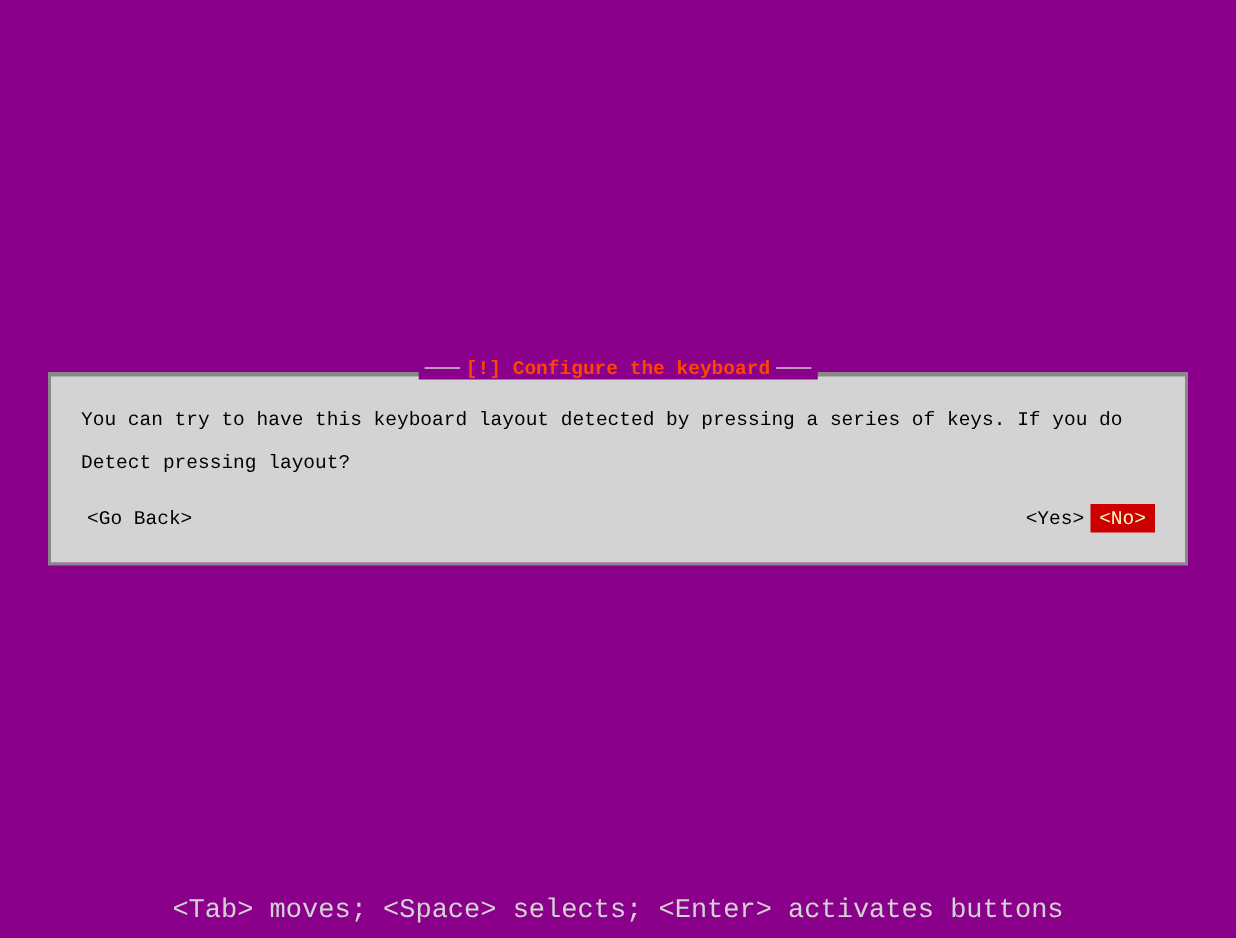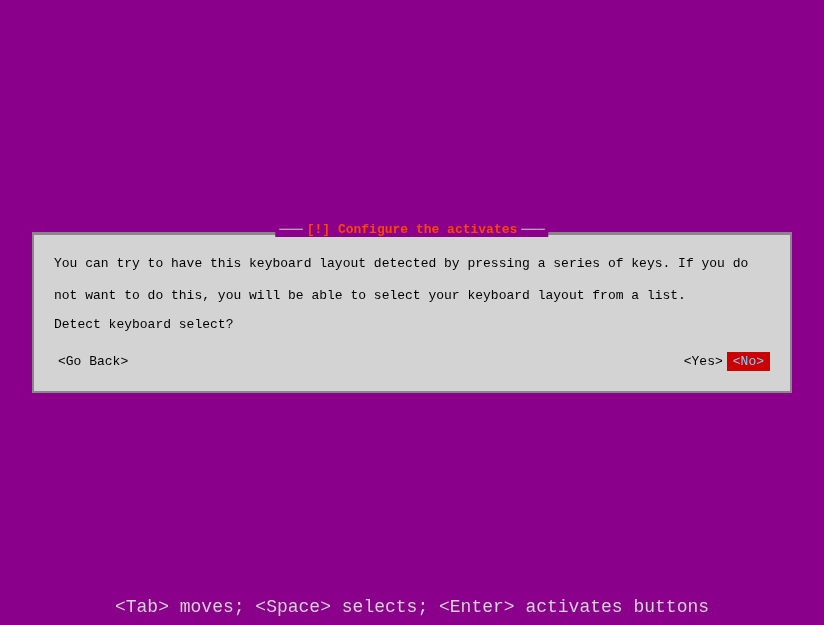--- a/index.html
+++ b/index.html
@@ -111,21 +111,21 @@
       color: #000;
     }
 
     .btn-normal {
       color: #000;
       background: transparent;
       padding: 2px 4px;
     }
 
     .btn-selected {
-      color: #7dd3fc;
+      color: #fef9c3;
       background-color: #cc0000;
       padding: 2px 6px;
     }
 
     .status-bar {
       position: absolute;
       bottom: 8px;
       left: 0;
       right: 0;
       text-align: center;
@@ -137,28 +137,27 @@
 </head>
 <body>
 
 <div class="screen">
 
   <div class="dialog-container">
 
     <div style="position: absolute; top: -1px; left: 0; right: 0; display: flex; align-items: center; height: 2px; background: #888;"></div>
     <div class="dialog-title-bar">
       <span class="title-line">───</span>
-      <span class="title-text">[!] Configure the activates</span>
+      <span class="title-text">[!] Configure the keyboard</span>
       <span class="title-line">───</span>
     </div>
 
     <div class="dialog-content">
       <p class="dialog-message">You can try to have this keyboard layout detected by pressing a series of keys. If you do</p>
-      <p class="dialog-message">not want to do this, you will be able to select your keyboard layout from a list.</p>
-      <p class="dialog-question">Detect keyboard select?</p>
+      <p class="dialog-question">Detect pressing layout?</p>
 
       <div class="dialog-buttons">
         <div class="button-left">
           <button class="btn btn-normal">&lt;Go Back&gt;</button>
         </div>
         <div class="button-right">
           <button class="btn btn-normal">&lt;Yes&gt;</button>
           <button class="btn btn-selected">&lt;No&gt;</button>
         </div>
       </div>

